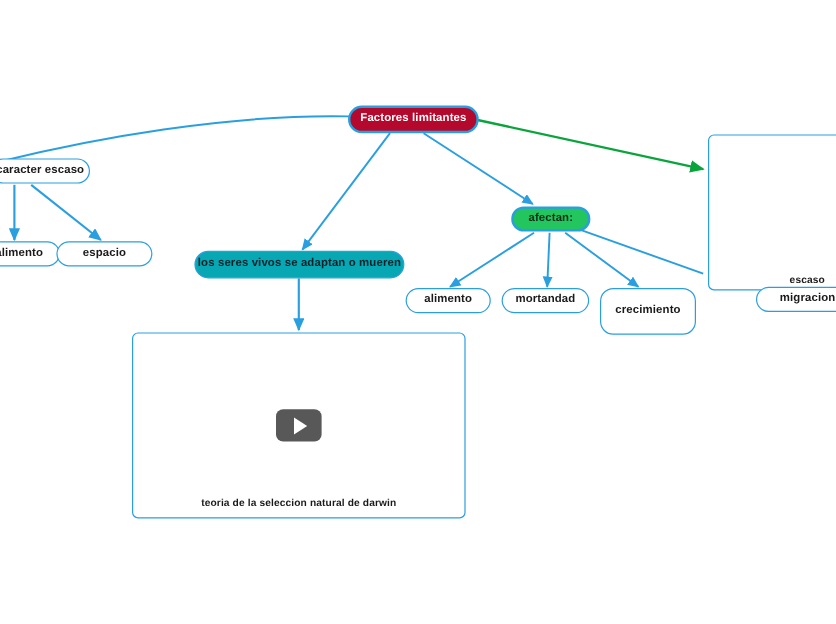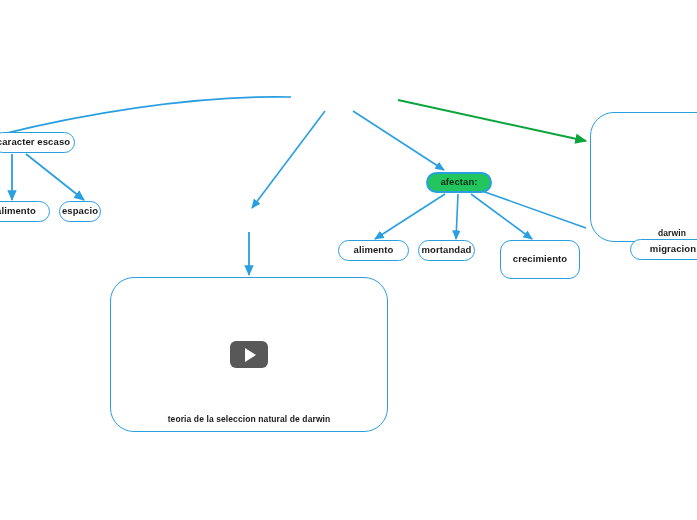--- a/index.html
+++ b/index.html
@@ -71,21 +71,21 @@
     color: #06232b;
     border: 1.5px solid #2a9fe0;
     border-radius: 13px;
   }
 
   
   .frame {
     position: absolute;
     box-sizing: border-box;
     border: 1.5px solid #2a9fe0;
-    border-radius: 24px;
+    border-radius: 5px;
     background: #ffffff;
   }
 
   .video-frame {
     display: flex;
     align-items: center;
     justify-content: center;
   }
 
   .play-btn {
@@ -159,40 +159,42 @@
 
     <path d="M 458,194 L 456,239" stroke="#2a9fe0" stroke-width="1.6" fill="none" marker-end="url(#arrowBlue)"></path>
 
     <path d="M 471,194 L 532,239" stroke="#2a9fe0" stroke-width="1.6" fill="none" marker-end="url(#arrowBlue)"></path>
 
     <path d="M 482,191 L 586,228" stroke="#2a9fe0" stroke-width="1.6" fill="none"></path>
   </svg>
 
   <div class="frame" style="left:590px; top:112px; width:170px; height:130px;"></div>
 
-  <div class="float-label" style="left:658px; top:228px;">darwin</div>
+  <div class="float-label" style="left:658px; top:228px;">escaso</div>
 
   <div class="node" style="left:630px; top:239px; width:86px; height:21px;">migracion</div>
 
   <div class="frame video-frame" style="left:110px; top:277px; width:278px; height:155px;">
     <div class="play-btn">
       <div class="play-tri"></div>
     </div>
     <div class="frame-caption">teoria de la seleccion natural de darwin</div>
   </div>
 
+  <div class="node root" style="left:290px; top:88px; width:109px; height:23px;">Factores limitantes</div>
 
   <div class="node green" style="left:426px; top:172px; width:66px; height:21px;">afectan:</div>
 
+  <div class="node teal" style="left:162px; top:209px; width:175px; height:23px;">los seres vivos se adaptan o mueren</div>
 
   <div class="node" style="left:-8px; top:132px; width:83px; height:21px;">caracter escaso</div>
 
   <div class="node" style="left:-18px; top:201px; width:68px; height:21px;">alimento</div>
 
-  <div class="node" style="left:59px; top:201px; width:42px; height:21px;">espacio</div>
+  <div class="node" style="left:47px; top:201px; width:80px; height:21px;">espacio</div>
 
   <div class="node" style="left:338px; top:240px; width:71px; height:21px;">alimento</div>
 
-  <div class="node" style="left:418px; top:240px; width:57px; height:21px;">mortandad</div>
+  <div class="node" style="left:418px; top:240px; width:73px; height:21px;">mortandad</div>
 
   <div class="node" style="left:500px; top:240px; width:80px; height:39px;">crecimiento</div>
 
 </div>
 
 </body></html>

